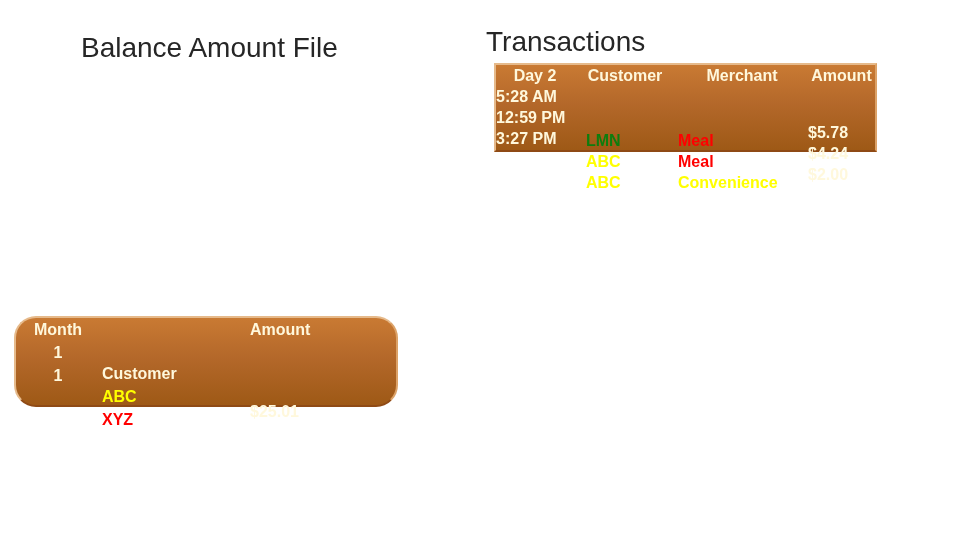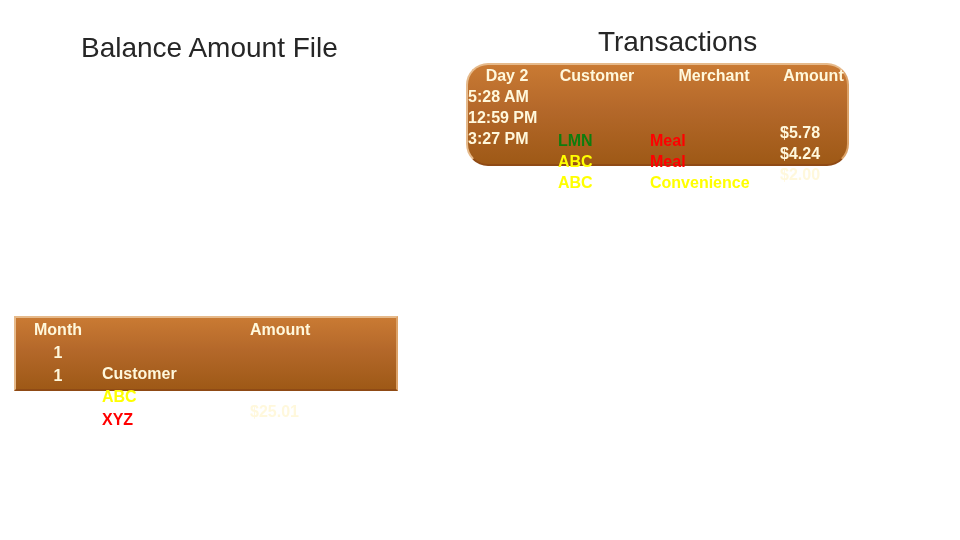--- a/index.html
+++ b/index.html
@@ -24,46 +24,46 @@
     white-space: nowrap;
   }
   .title-left {
     left: 81px;
     top: 32px;
   }
   .title-right {
     left: 486px;
     width: 383px;
     top: 26px;
-    text-align: center;
+    text-align: left;
   }
   .data-table {
     position: absolute;
     background: linear-gradient(180deg, #c97a33 0%, #b4682a 45%, #9e5916 100%);
     border-top: 2px solid #e6ba8b;
     border-left: 2px solid #e6ba8b;
     border-right: 2px solid #dca268;
     border-bottom: 2px solid #8f4a15;
     box-sizing: border-box;
     font-weight: 700;
     font-size: 16px;
     color: #fff8dc;
   }
   .transactions-table {
-    left: 466px;
+    left: 494px;
     top: 63px;
     width: 383px;
-    height: 103px;
-    border-radius: 22px;
+    height: 89px;
   }
   .balance-table {
     left: 14px;
     top: 316px;
     width: 384px;
-    height: 75px;
+    height: 91px;
+    border-radius: 22px;
   }
   .t-row {
     display: grid;
     grid-template-columns: 78px 102px 132px 67px;
     height: 21px;
     line-height: 21px;
     white-space: nowrap;
   }
   .b-row {
     display: grid;

